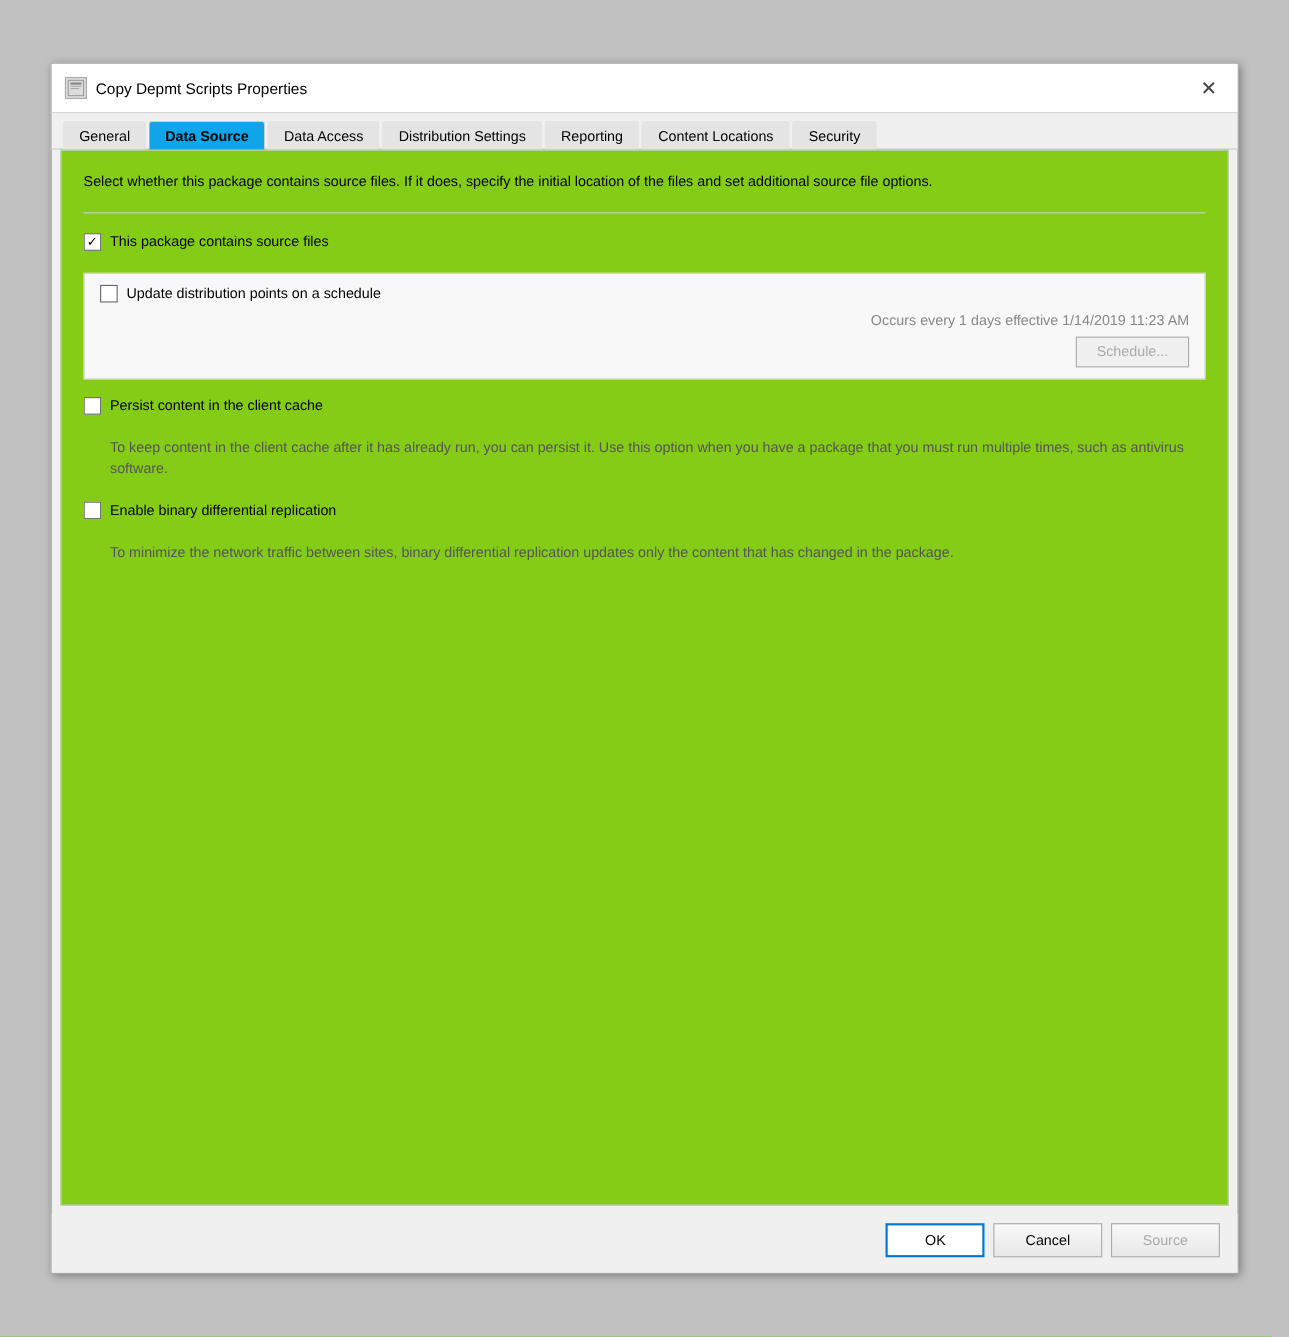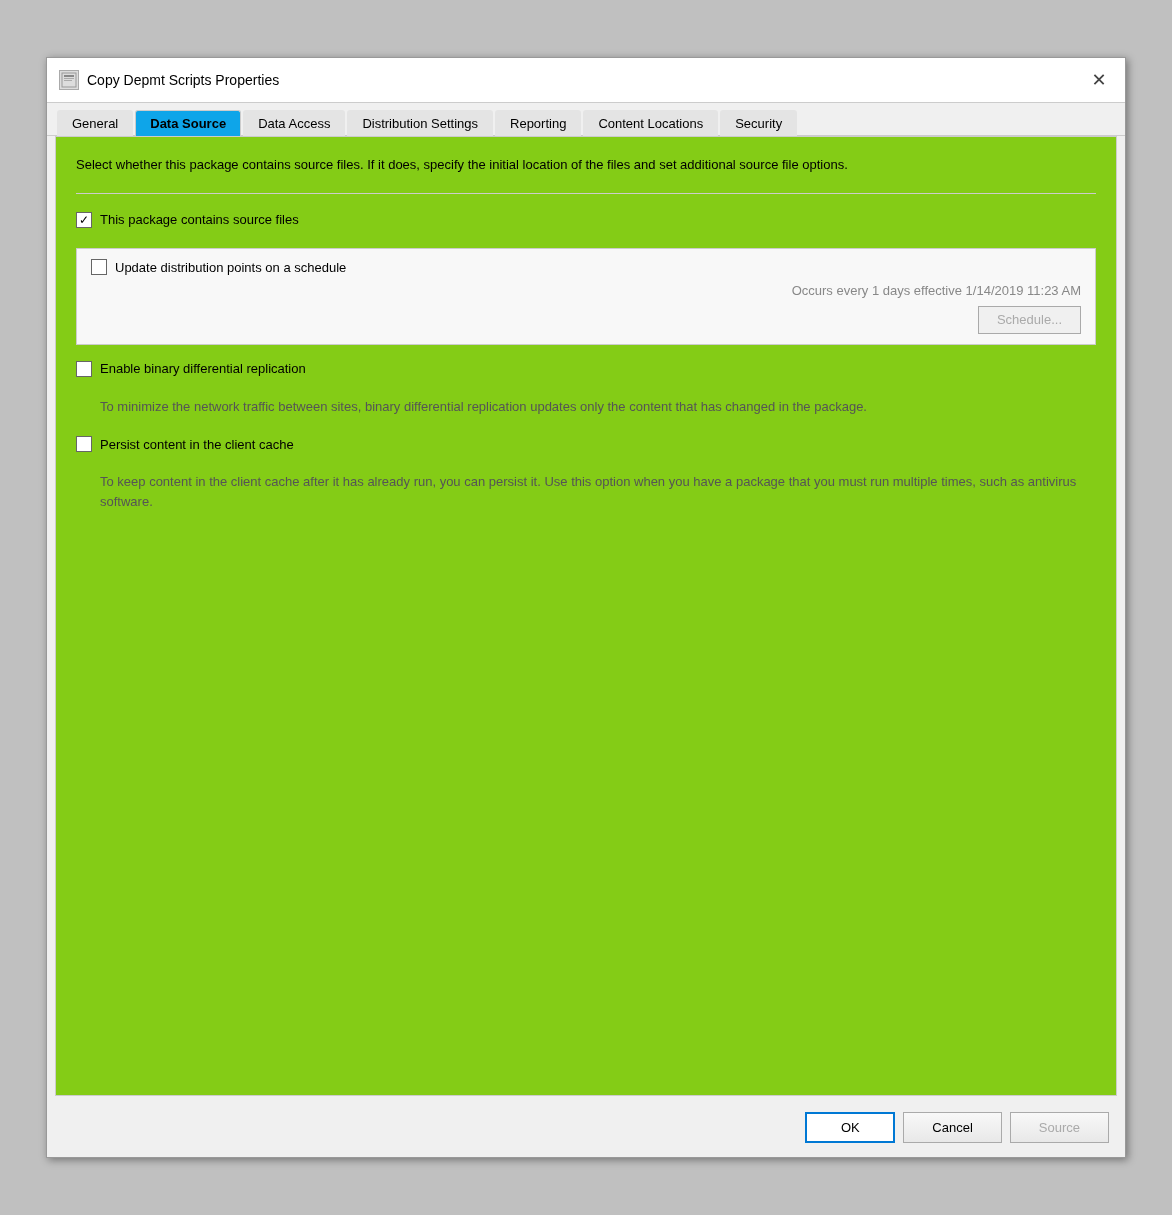--- a/index.html
+++ b/index.html
@@ -175,21 +175,21 @@
     .source-version-label { font-weight: normal; }
     
     .schedule-section {
       border: 1px solid #ccc;
       padding: 10px 14px;
       margin-bottom: 16px;
       background: #f8f8f8;
     }
     .schedule-header {
       display: flex;
-      align-items: flex-end;
+      align-items: center;
       gap: 8px;
       margin-bottom: 8px;
     }
     .schedule-desc {
       color: #888;
       font-size: 13px;
       margin-bottom: 8px;
       text-align: right;
     }
     .schedule-row {
@@ -290,31 +290,31 @@
       </div>
       <div class="schedule-desc">Occurs every 1 days effective 1/14/2019 11:23 AM</div>
       <div class="schedule-row">
         <button class="btn" disabled="">Schedule...</button>
       </div>
     </div>
 
     <div class="option-section">
       <div class="checkbox-row">
         <div class="checkbox-custom"></div>
-        <span>Enable binary differential replication</span>
-      </div>
-      <p class="option-desc">To minimize the network traffic between sites, binary differential replication updates only the content that has changed in the package.</p>
+        <span>Persist content in the client cache</span>
+      </div>
+      <p class="option-desc">To keep content in the client cache after it has already run, you can persist it. Use this option when you have  a package that you must run multiple times, such as antivirus software.</p>
     </div>
 
     <div class="option-section">
       <div class="checkbox-row">
         <div class="checkbox-custom"></div>
-        <span>Persist content in the client cache</span>
-      </div>
-      <p class="option-desc">To keep content in the client cache after it has already run, you can persist it. Use this option when you have  a package that you must run multiple times, such as antivirus software.</p>
+        <span>Enable binary differential replication</span>
+      </div>
+      <p class="option-desc">To minimize the network traffic between sites, binary differential replication updates only the content that has changed in the package.</p>
     </div>
   </div>
 
   <div class="dialog-footer">
     <button class="footer-btn primary">OK</button>
     <button class="footer-btn">Cancel</button>
     <button class="footer-btn" disabled="">Source</button>
   </div>
 </div>
 

